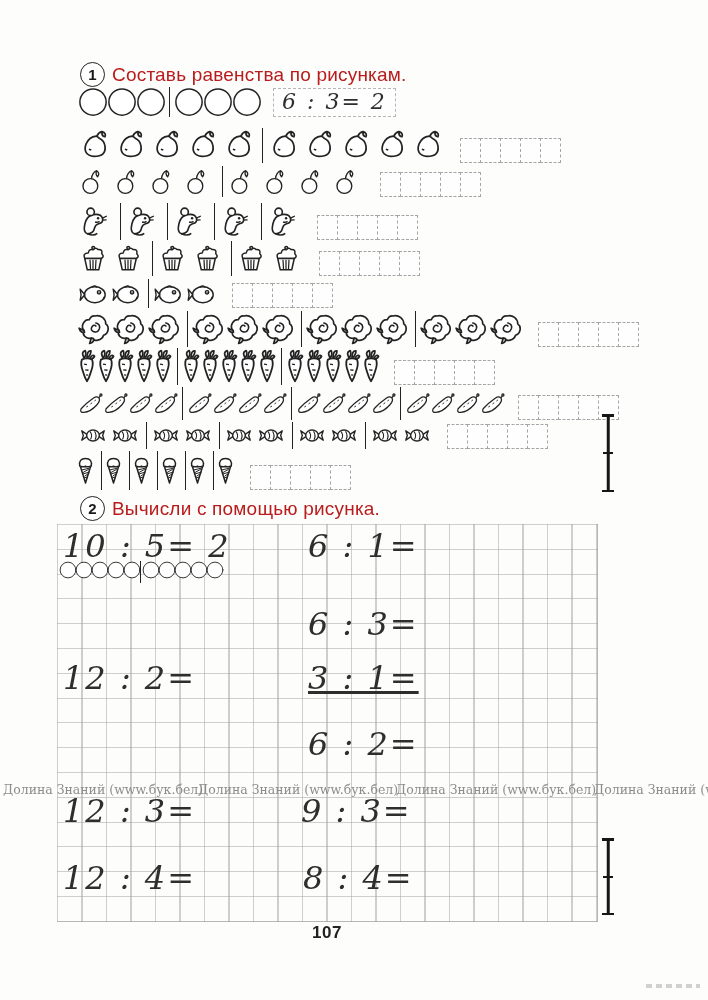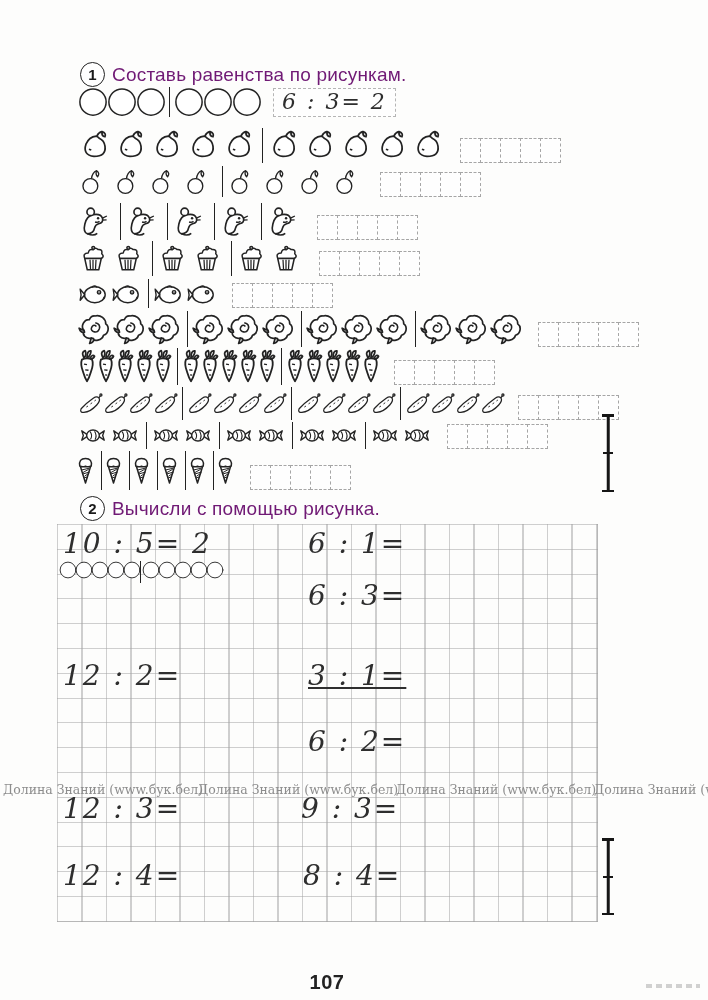--- a/index.html
+++ b/index.html
@@ -7,21 +7,21 @@
     width:708px;height:1000px;position:relative;overflow:hidden;
     background:#fdfdfc;font-family:"Liberation Sans",sans-serif;color:#1a1a1a;
   }
   
   .task-heading{position:absolute;display:flex;align-items:center;gap:7px;}
   .task-num{
     width:23px;height:23px;border:1.6px solid #222;border-radius:50%;
     display:flex;align-items:center;justify-content:center;
     font-weight:bold;font-size:15px;flex:0 0 auto;background:#fff;
   }
-  .task-title{font-size:19px;letter-spacing:.2px;color:#701a75;}
+  .task-title{font-size:19px;letter-spacing:.2px;color:#b91c1c;}
   
   .t1row{position:absolute;display:flex;align-items:flex-end;}
   .t1row .icon{display:inline-block;flex:0 0 auto;}
   .t1row svg{display:block;}
   .gdiv{display:inline-block;width:0;border-left:1.6px solid #222;margin:0 4px;align-self:stretch;}
   .answer-strip{display:flex;margin-left:14px;}
   .answer-cell{
     width:19px;height:23px;border:1px dashed #a6a6a6;margin-left:-1px;background:rgba(255,255,255,.6);
   }
   .eq-strip{
@@ -34,33 +34,33 @@
   .hw-small{font-size:22px;}
   
   .grid-area{
     position:absolute;left:57px;top:524px;width:540px;height:397px;
     background-image:
       repeating-linear-gradient(to right, rgba(160,160,160,.5) 0 1px, transparent 1px 24.5px),
       repeating-linear-gradient(to bottom, rgba(160,160,160,.5) 0 1px, transparent 1px 24.8px);
     border-right:1px solid rgba(160,160,160,.5);
     border-bottom:1px solid rgba(160,160,160,.5);
   }
-  .problem{position:absolute;font-size:28px;}
+  .problem{position:absolute;font-size:32px;}
   .circle-chain{position:absolute;display:flex;align-items:center;}
   .circle-chain .icon{margin-right:-2px;}
   .circle-chain .gdiv{margin:0 1px;}
   
   .watermark{
     position:absolute;top:782px;font-family:"DejaVu Serif",serif;
     font-size:12.5px;color:#8d8d8d;white-space:nowrap;z-index:5;
   }
   
   .page-number{
     position:absolute;left:287px;top:923px;width:80px;text-align:center;
-    font-size:20px;font-weight:bold;color:#222;letter-spacing:.5px;margin-top:48px;
+    font-size:17px;font-weight:bold;color:#222;letter-spacing:.5px;
   }
   
   .regmark{position:absolute;width:12px;}
   .regmark .stem{position:absolute;left:50%;top:0;bottom:0;width:2.5px;background:#161616;transform:translateX(-50%);}
   .regmark .cap{position:absolute;left:0;right:0;height:2.5px;background:#161616;}
   .regmark .cap.t{top:0;}.regmark .cap.b{bottom:0;}
   .regmark .tick{position:absolute;left:1px;right:1px;height:2px;background:#161616;top:49%;}
   
   .print-artifact{
     position:absolute;left:646px;top:984px;width:54px;height:4px;opacity:.45;
@@ -967,21 +967,21 @@
   </div>
 
 <div class="task-heading" style="left:80px;top:496px;">
   <span class="task-num">2</span>
   <span class="task-title">Вычисли с помощью рисунка.</span>
 </div>
 
 <div class="grid-area" id="grid-area">
     <span class="problem hw" style="left: 6px; top: 3px;">10 : 5= 2</span>
     <span class="problem hw" style="left: 251px; top: 3px;">6 : 1=</span>
-    <span class="problem hw" style="left: 251px; top: 55px;">6 : 3=</span>
+    <span class="problem hw" style="left: 251px; top: 81px;">6 : 3=</span>
     <span class="problem hw" style="left: 6px; top: 135px;">12 : 2=</span>
     <span class="problem hw" style="left: 251px; top: 135px; text-decoration: underline;">3 : 1=</span>
     <span class="problem hw" style="left: 251px; top: 201px;">6 : 2=</span>
     <span class="problem hw" style="left: 6px; top: 268px;">12 : 3=</span>
     <span class="problem hw" style="left: 244px; top: 268px; font-style: italic;">9 : 3=</span>
     <span class="problem hw" style="left: 6px; top: 335px;">12 : 4=</span>
     <span class="problem hw" style="left: 246px; top: 335px;">8 : 4=</span>
     <div class="circle-chain" style="left: 2px; top: 37px;">
       <span class="icon"><svg width="18" height="18" viewBox="0 0 24 24">
           <circle cx="12" cy="12" r="10.5" fill="#fff" stroke="#232323" stroke-width="1.2" stroke-linecap="round" stroke-linejoin="round"></circle>

